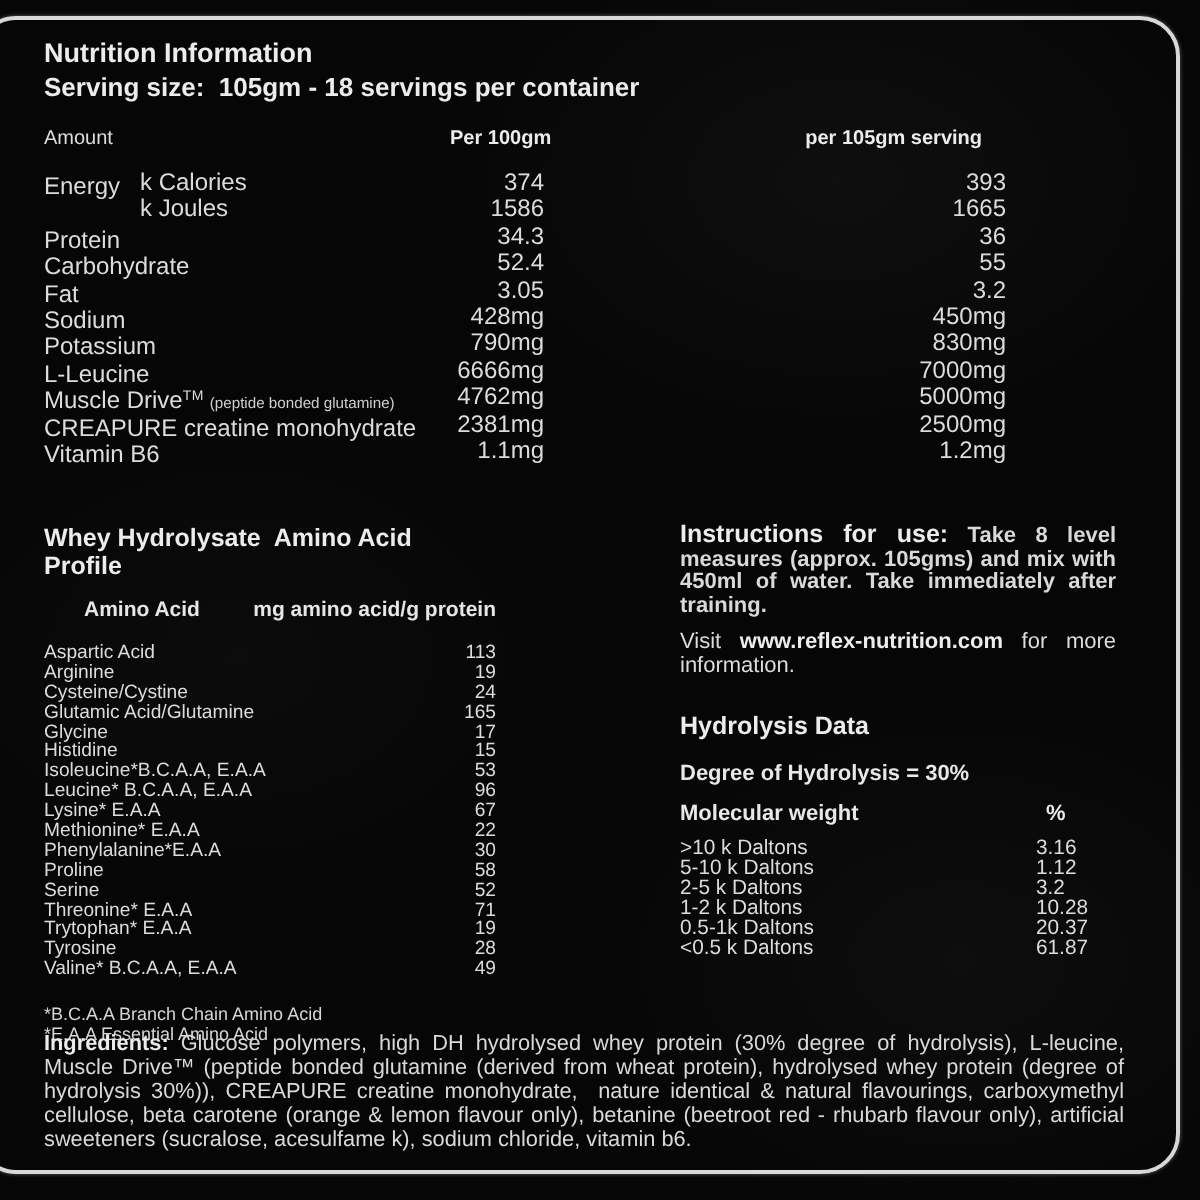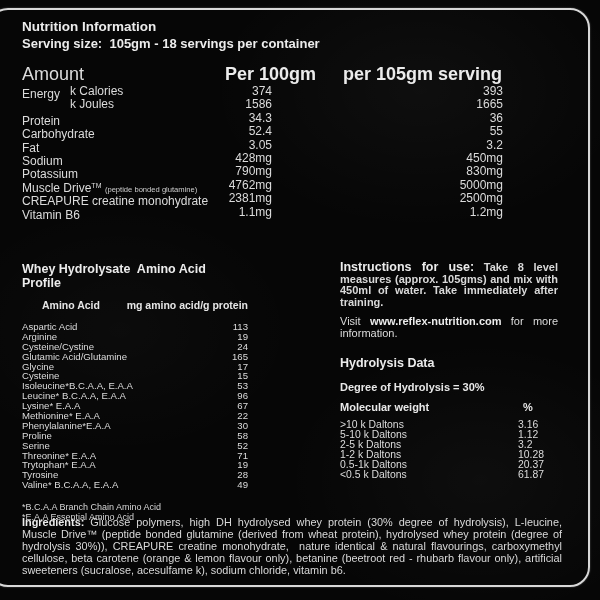--- a/index.html
+++ b/index.html
@@ -27,24 +27,24 @@
     box-shadow: 0 0 2px rgba(255,255,255,0.35);
   }
   .pre { white-space: pre-wrap; }
 
   
   #hdr-title { position: absolute; left: 22px; top: 19px; font-size: 13.5px; font-weight: bold; color: #ececec; }
   #hdr-serving { position: absolute; left: 22px; top: 36px; font-size: 13px; font-weight: bold; color: #ececec; }
 
   
   #ntable { position: absolute; left: 22px; top: 64px; width: 481px; }
-  #ntable-head { position: relative; height: 14px; font-size: 18px; }
+  #ntable-head { position: relative; height: 14px; font-size: 10px; }
   #nh-amount { position: absolute; left: 0; top: 0; font-weight: normal; }
   #nh-per100 { position: absolute; left: 203px; top: 0; font-weight: bold; color: #ececec; }
-  #nh-per105 { position: absolute; right: 1px; top: 0; font-weight: bold; color: #ececec; }
+  #nh-per105 { position: absolute; right: 12px; top: 0; font-weight: bold; color: #ececec; }
   #ntable-rows { margin-top: 7px; }
   .nrow {
     display: grid;
     grid-template-columns: 190px 60px 1fr;
     height: 13.4px;
     font-size: 12px; line-height: 13.4px;
   }
   .nrow .lbl { position: relative; white-space: nowrap; }
   .nrow .lbl .sub { position: absolute; left: 48px; top: 0; }
   .nrow .lbl .sup { font-size: 7px; vertical-align: 4px; letter-spacing: 0.2px; }
@@ -137,20 +137,25 @@
           <span class="v100">428mg</span>
           <span class="v105">450mg</span>
         </div>
 
         <div class="nrow">
           <span class="lbl"><span>Potassium</span><span class="sup"></span><span class="note"></span><span class="sub"></span></span>
           <span class="v100">790mg</span>
           <span class="v105">830mg</span>
         </div>
 
+        <div class="nrow">
+          <span class="lbl"><span>L-Leucine</span><span class="sup"></span><span class="note"></span><span class="sub"></span></span>
+          <span class="v100">6666mg</span>
+          <span class="v105">7000mg</span>
+        </div>
 
         <div class="nrow">
           <span class="lbl"><span>Muscle Drive</span><span class="sup">TM</span><span class="note">(peptide bonded glutamine)</span><span class="sub"></span></span>
           <span class="v100">4762mg</span>
           <span class="v105">5000mg</span>
         </div>
 
         <div class="nrow">
           <span class="lbl"><span>CREAPURE creatine monohydrate</span><span class="sup"></span><span class="note"></span><span class="sub"></span></span>
           <span class="v100">2381mg</span>
@@ -193,21 +198,21 @@
           <span class="an">Glutamic Acid/Glutamine</span>
           <span class="av">165</span>
         </div>
 
         <div class="arow">
           <span class="an">Glycine</span>
           <span class="av">17</span>
         </div>
 
         <div class="arow">
-          <span class="an">Cysteine</span>
+          <span class="an">Histidine</span>
           <span class="av">15</span>
         </div>
 
         <div class="arow">
           <span class="an">Isoleucine*B.C.A.A, E.A.A</span>
           <span class="av">53</span>
         </div>
 
         <div class="arow">
           <span class="an">Leucine* B.C.A.A, E.A.A</span>

